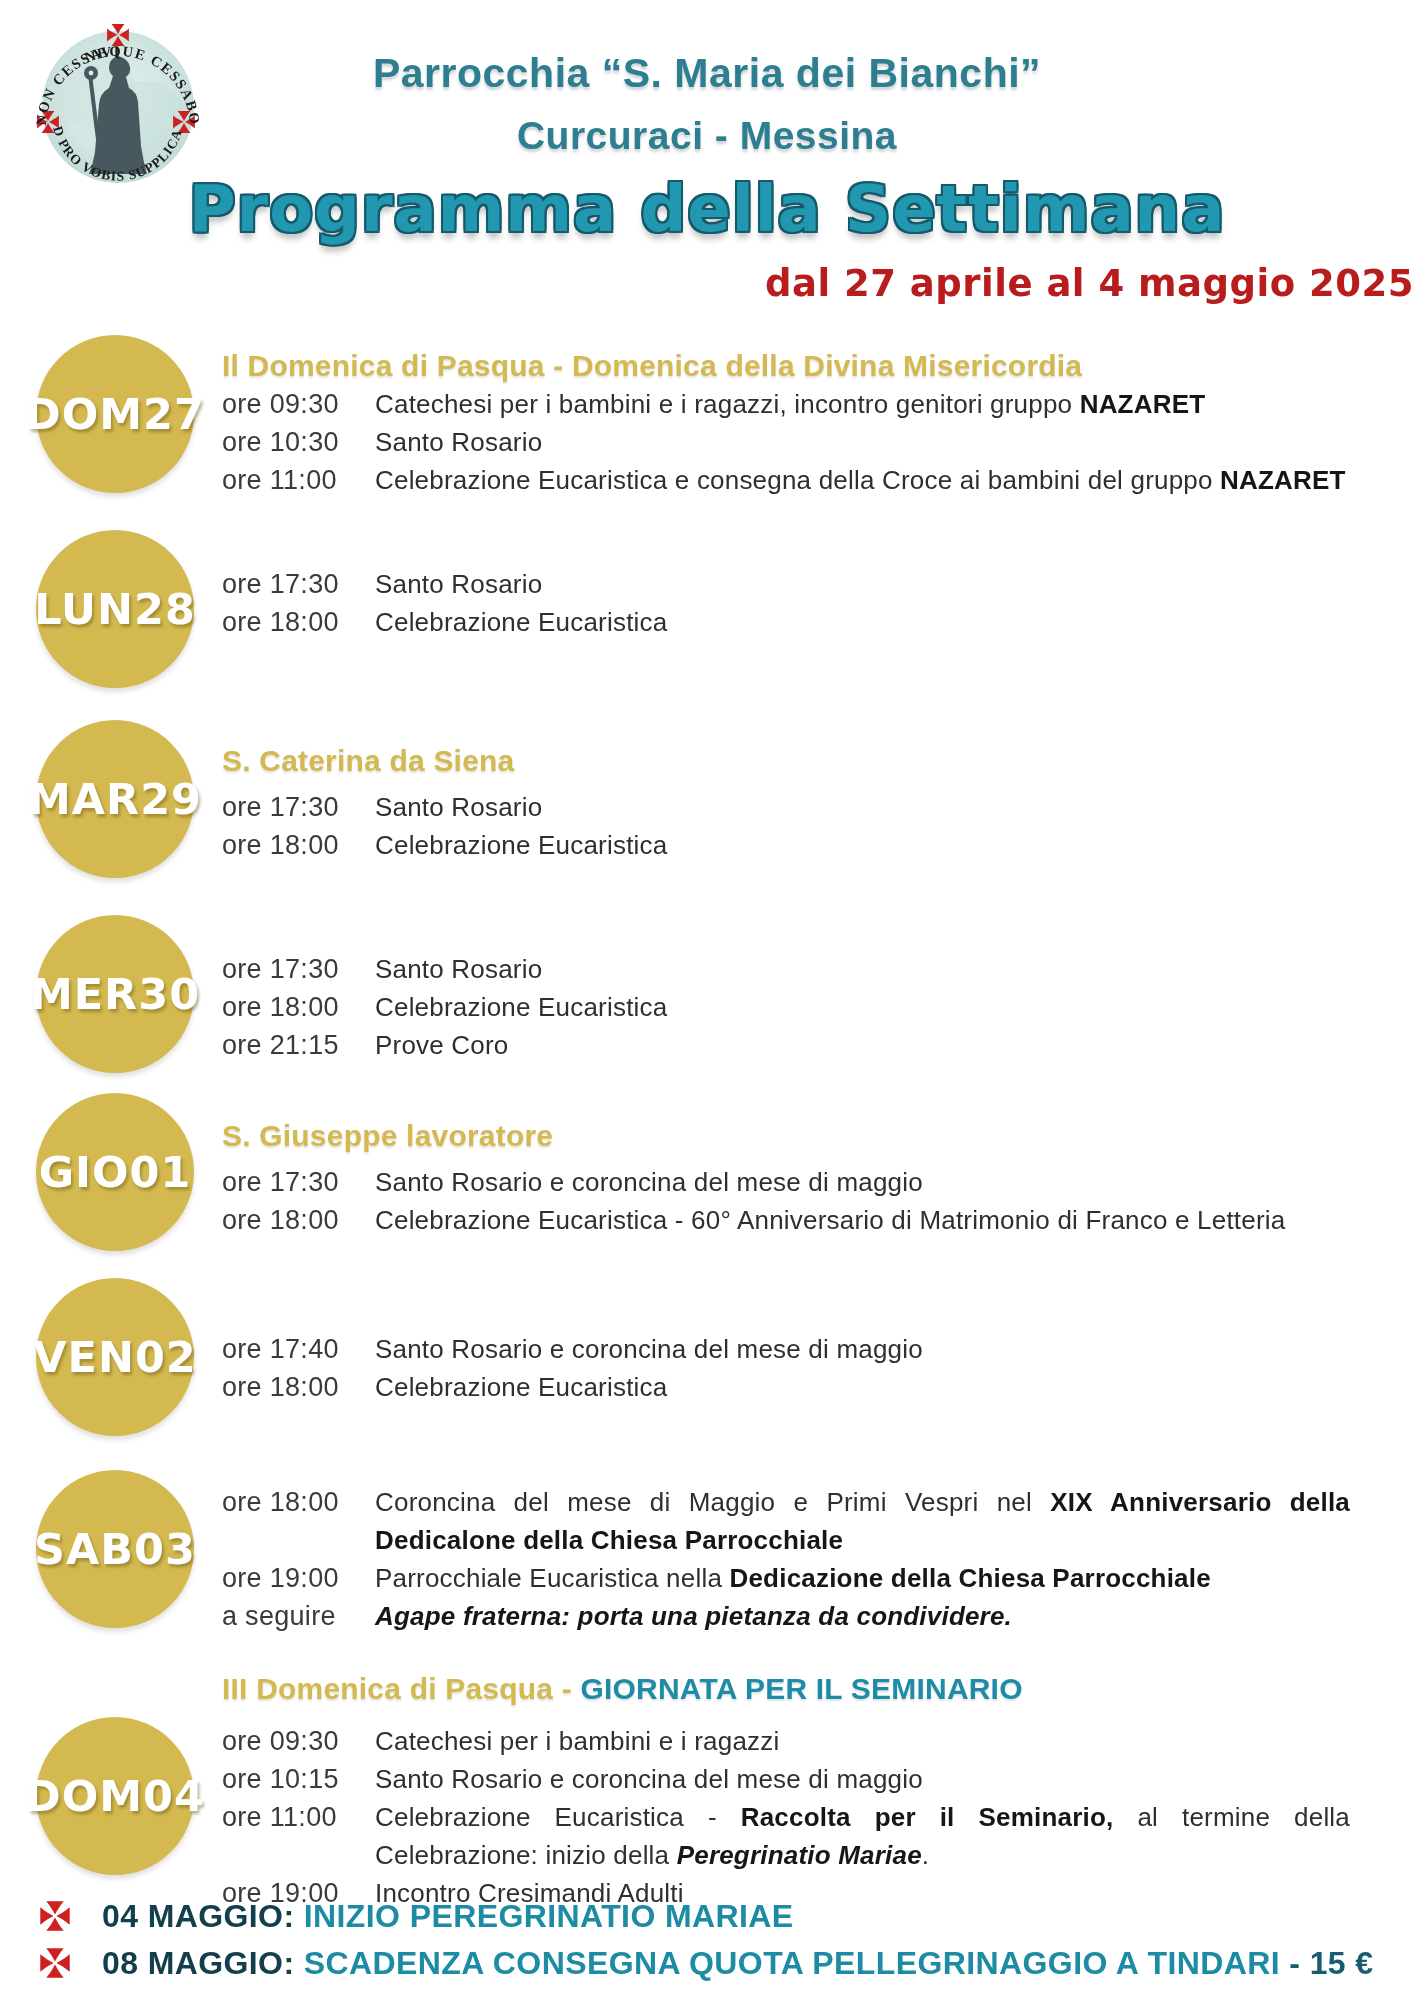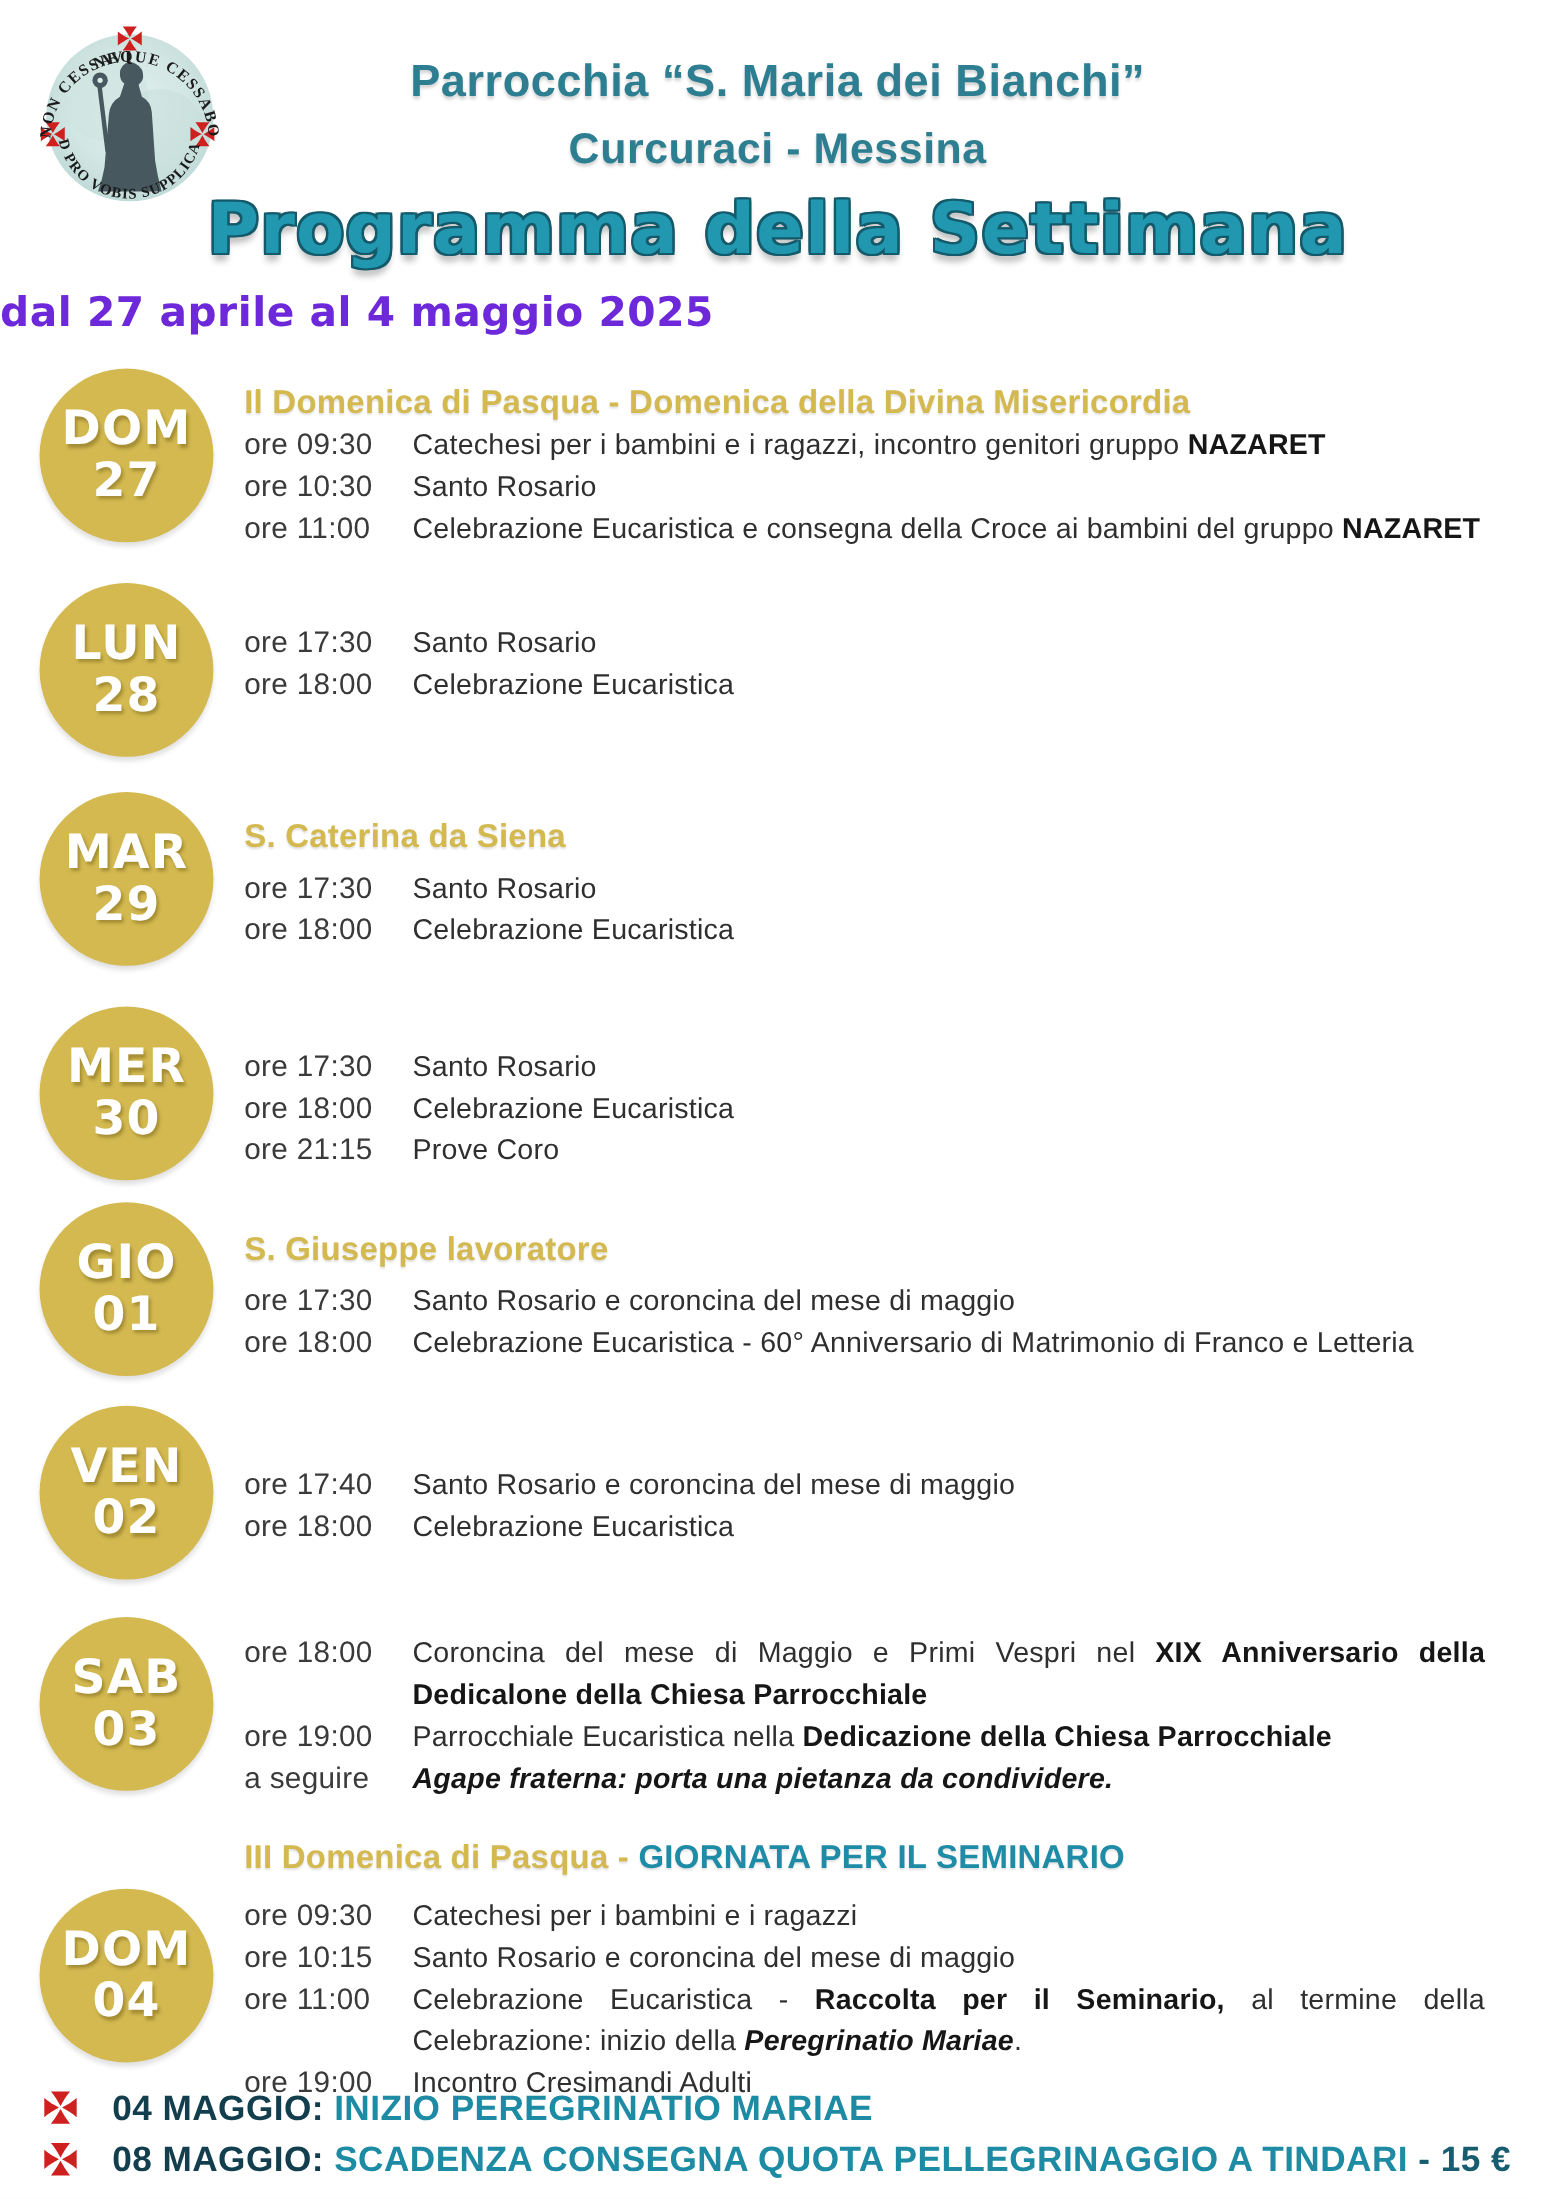--- a/index.html
+++ b/index.html
@@ -20,30 +20,30 @@
     position:absolute;top:172px;left:0;right:0;text-align:center;
     font-family:"DejaVu Sans",sans-serif;font-weight:700;font-size:64px;
     color:#2198b0;letter-spacing:1px;
     text-shadow:
       -2px -2px 0 #145a6b, 2px -2px 0 #145a6b,
       -2px  2px 0 #145a6b, 2px  2px 0 #145a6b,
       -2px 0 0 #145a6b, 2px 0 0 #145a6b,
       0 -2px 0 #145a6b, 0 2px 0 #145a6b,
       0 7px 6px rgba(0,0,0,.25);}
   .subtitle{
-    position:absolute;top:262px;left:0;right:0;text-align:left;
+    position:absolute;top:262px;left:0;right:0;text-align:right;
     font-family:"DejaVu Sans",sans-serif;font-weight:700;font-size:37px;
-    color:#6d28d9;letter-spacing:.5px;}
+    color:#b91c1c;letter-spacing:.5px;}
   
   .day-section{position:absolute;left:0;right:0;}
   .sec-0{top:335px}.sec-1{top:530px}.sec-2{top:720px}.sec-3{top:915px}
   .sec-4{top:1093px}.sec-5{top:1278px}.sec-6{top:1470px}.sec-7{top:1663px}
   .day-circle{
     position:absolute;left:36px;top:0;width:158px;height:158px;border-radius:50%;
-    background:#d3b950;display:flex;flex-direction:column;align-items:center;justify-content:center;
+    background:#d3b950;display:flex;flex-direction:row;align-items:center;justify-content:center;
     color:#ffffff;font-family:"DejaVu Sans",sans-serif;font-weight:700;
     box-shadow:0 4px 5px rgba(0,0,0,.12);}
   .sec-7 .day-circle{top:54px;}
   .day-abbr,.day-num{font-size:43px;line-height:47px;letter-spacing:1px;
     text-shadow:2px 3px 3px rgba(95,75,10,.4);}
   .day-content{margin-left:222px;margin-right:64px;}
   .sec-0 .day-content{padding-top:12px}
   .sec-1 .day-content{padding-top:35px}
   .sec-2 .day-content{padding-top:22px}
   .sec-3 .day-content{padding-top:35px}

